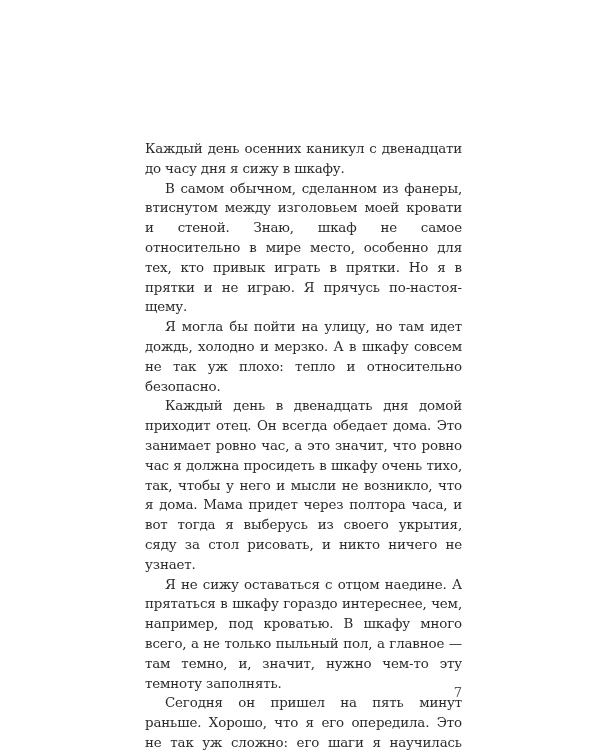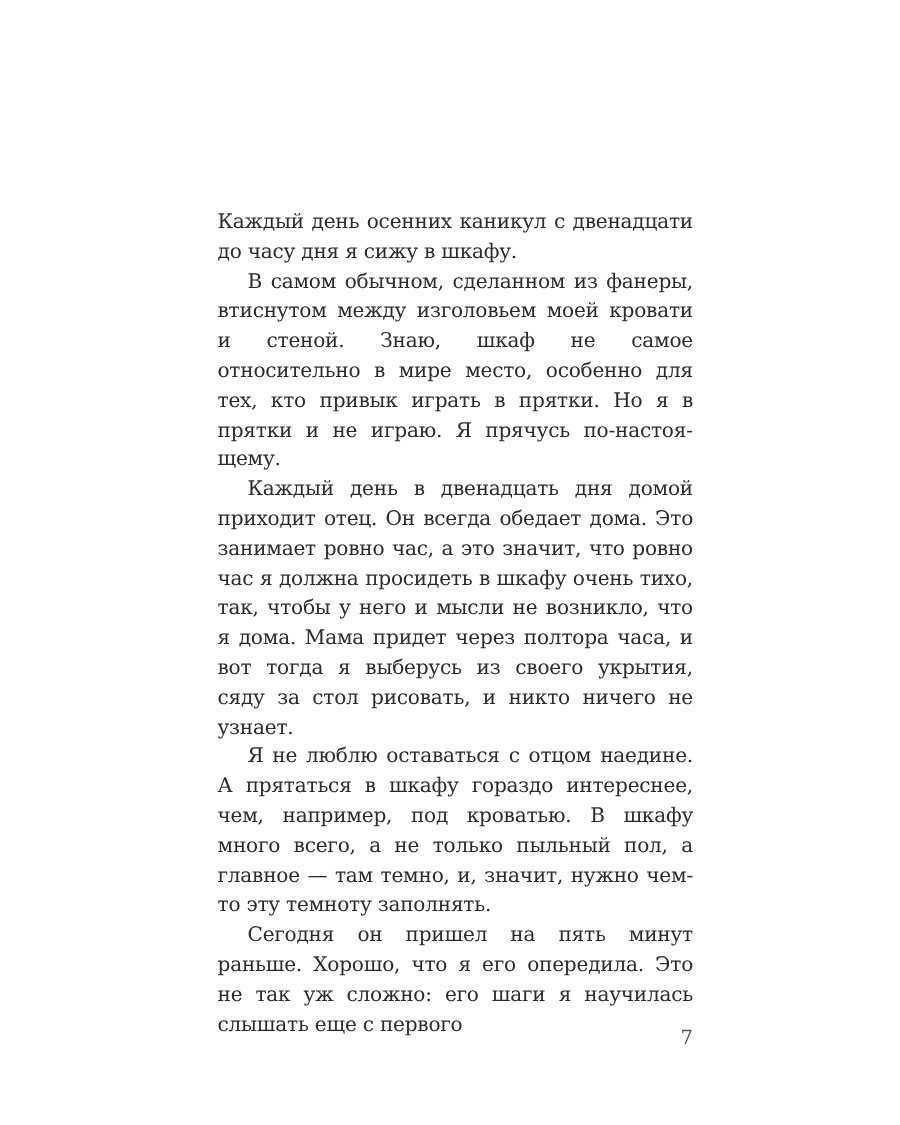--- a/index.html
+++ b/index.html
@@ -51,18 +51,19 @@
       color: #555555;
     }
   </style>
 </head>
 <body>
 
 <div class="page">
   <div class="text-block">
     <p class="para first">Каждый день осенних каникул с двенадцати до часу дня я сижу в шкафу.</p>
     <p class="para">В самом обычном, сделанном из фанеры, втис­нутом между изголовьем моей кровати и стеной. Знаю, шкаф не самое относительно в мире место, особенно для тех, кто привык играть в прятки. Но я в прятки и не играю. Я прячусь по-настоя­щему.</p>
+    <p class="para">Я могла бы пойти на улицу, но там идет дождь, холодно и мерзко. А в шкафу совсем не так уж плохо: тепло и относительно безопасно.</p>
     <p class="para">Каждый день в двенадцать дня домой прихо­дит отец. Он всегда обедает дома. Это занимает ровно час, а это значит, что ровно час я должна просидеть в шкафу очень тихо, так, чтобы у него и мысли не возникло, что я дома. Мама придет через полтора часа, и вот тогда я выберусь из сво­его укрытия, сяду за стол рисовать, и никто ни­чего не узнает.</p>
-    <p class="para">Я не люблю оставаться с отцом наедине. А прятаться в шкафу гораздо интереснее, чем, например, под кроватью. В шкафу много всего, а не только пыльный пол, а главное — там темно, и, значит, нужно чем-то эту темноту заполнять.</p>
+    <p class="para">Я не сижу оставаться с отцом наедине. А прятаться в шкафу гораздо интереснее, чем, например, под кроватью. В шкафу много всего, а не только пыльный пол, а главное — там темно, и, значит, нужно чем-то эту темноту заполнять.</p>
     <p class="para">Сегодня он пришел на пять минут раньше. Хо­рошо, что я его опередила. Это не так уж сложно: его шаги я научилась слышать еще с первого</p>
   </div>
   <div class="page-number">7</div>
 </div>
 
 </body></html>

